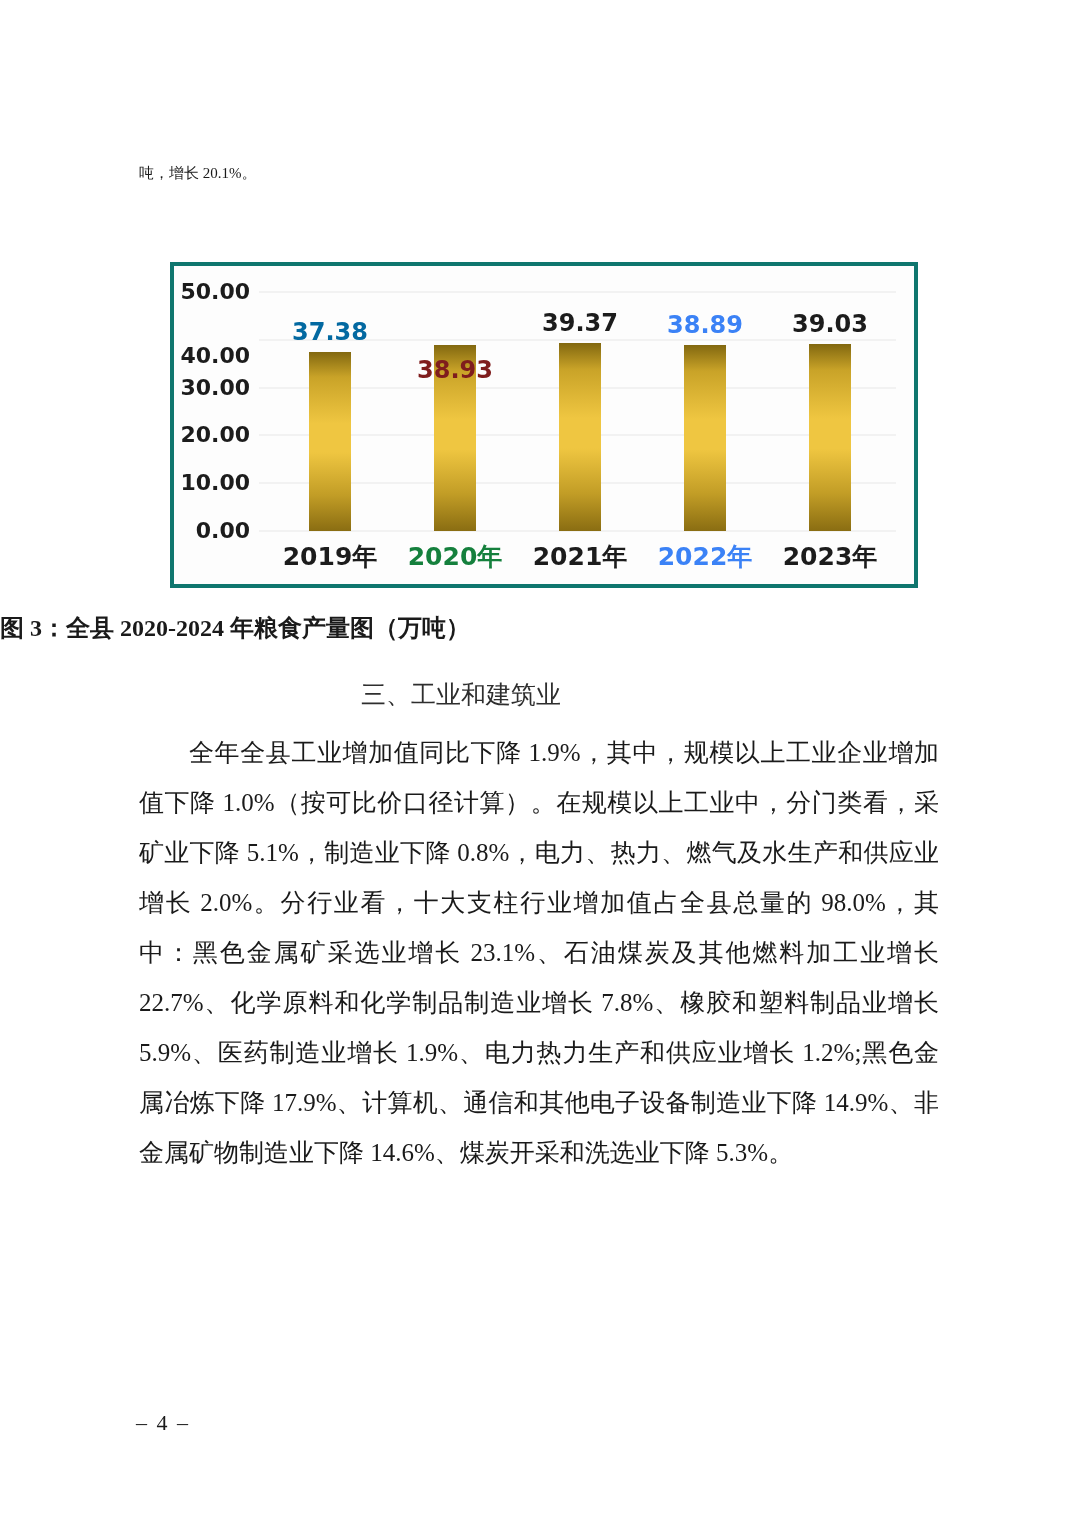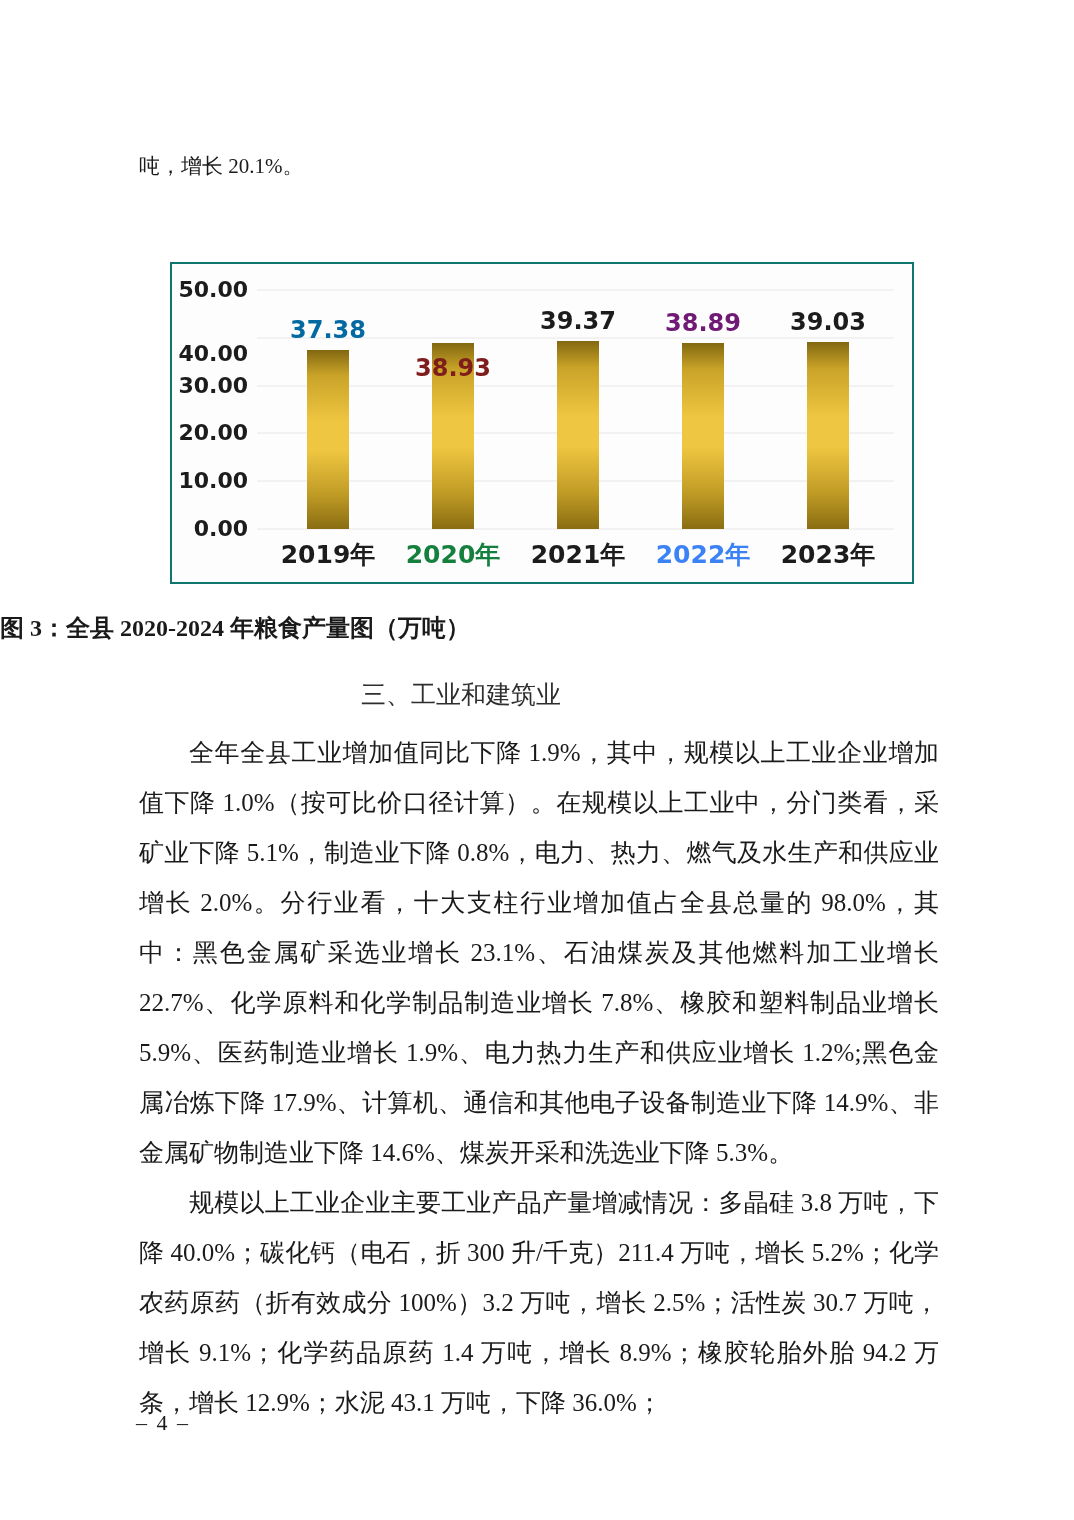--- a/index.html
+++ b/index.html
@@ -8,34 +8,34 @@
     width: 1074px;
     height: 1520px;
     background: #ffffff;
     font-family: "Liberation Serif", "DejaVu Serif", serif;
     color: #1a1a1a;
     overflow: hidden;
   }
   .top-line {
     position: absolute;
     left: 139px;
-    top: 151px;
-    font-size: 21px;
+    top: 158px;
+    font-size: 15px;
     line-height: 30px;
     white-space: nowrap;
   }
   
   .chart-figure {
     position: absolute;
     left: 170px;
     top: 262px;
     width: 740px;
     height: 318px;
     background: #fdfdfd;
-    border: 2px solid #0f766e;
+    border: 4px solid #0f766e;
     font-family: "DejaVu Sans", "Liberation Sans", sans-serif;
   }
   .gridline {
     position: absolute;
     left: 85px;
     width: 637px;
     height: 2px;
     background: #f2f2f2;
   }
   .y-tick {
@@ -139,31 +139,30 @@
       <div class="bar" style="left: 135px; top: 86.3236px; height: 178.676px; background: linear-gradient(rgb(130, 104, 16) 0%, rgb(201, 163, 40) 14%, rgb(239, 198, 65) 40%, rgb(239, 198, 65) 56%, rgb(194, 157, 38) 80%, rgb(138, 109, 18) 100%);"></div>
       <div class="bar-value" style="left: 94px; top: 53.3236px; color: #0369a1;">37.38</div>
       <div class="x-tick" style="left: 91px; color: rgb(28, 28, 28);">2019年</div>
       <div class="bar" style="left: 260px; top: 78.9146px; height: 186.085px; background: linear-gradient(rgb(130, 104, 16) 0%, rgb(201, 163, 40) 14%, rgb(239, 198, 65) 40%, rgb(239, 198, 65) 56%, rgb(194, 157, 38) 80%, rgb(138, 109, 18) 100%);"></div>
       <div class="bar-value" style="left: 219px; top: 59px; color: #7f1d1d; margin-top: 32px;">38.93</div>
       <div class="x-tick" style="left: 216px; color: #15803d;">2020年</div>
       <div class="bar" style="left: 385px; top: 76.8114px; height: 188.189px; background: linear-gradient(rgb(130, 104, 16) 0%, rgb(201, 163, 40) 14%, rgb(239, 198, 65) 40%, rgb(239, 198, 65) 56%, rgb(194, 157, 38) 80%, rgb(138, 109, 18) 100%);"></div>
       <div class="bar-value" style="left: 344px; top: 43.8114px; color: rgb(28, 28, 28);">39.37</div>
       <div class="x-tick" style="left: 341px; color: rgb(28, 28, 28);">2021年</div>
       <div class="bar" style="left: 510px; top: 79.1058px; height: 185.894px; background: linear-gradient(rgb(130, 104, 16) 0%, rgb(201, 163, 40) 14%, rgb(239, 198, 65) 40%, rgb(239, 198, 65) 56%, rgb(194, 157, 38) 80%, rgb(138, 109, 18) 100%);"></div>
-      <div class="bar-value" style="left: 469px; top: 46.1058px; color: #701a75;">38.89</div>
+      <div class="bar-value" style="left: 469px; top: 46.1058px; color: #3b82f6;">38.89</div>
       <div class="x-tick" style="left: 466px; color: #3b82f6;">2022年</div>
       <div class="bar" style="left: 635px; top: 78.4366px; height: 186.563px; background: linear-gradient(rgb(130, 104, 16) 0%, rgb(201, 163, 40) 14%, rgb(239, 198, 65) 40%, rgb(239, 198, 65) 56%, rgb(194, 157, 38) 80%, rgb(138, 109, 18) 100%);"></div>
       <div class="bar-value" style="left: 594px; top: 45.4366px; color: rgb(28, 28, 28);">39.03</div>
       <div class="x-tick" style="left: 591px; color: rgb(28, 28, 28);">2023年</div>
     </div>
 
   <div class="figure-caption">图 3：全县 2020-2024 年粮食产量图（万吨）</div>
 
   <div class="section-heading">三、工业和建筑业</div>
 
   <div class="body-text">
     <p>全年全县工业增加值同比下降 1.9%，其中，规模以上工业企业增加值下降 1.0%（按可比价口径计算）。在规模以上工业中，分门类看，采矿业下降 5.1%，制造业下降 0.8%，电力、热力、燃气及水生产和供应业增长 2.0%。分行业看，十大支柱行业增加值占全县总量的 98.0%，其中：黑色金属矿采选业增长 23.1%、石油煤炭及其他燃料加工业增长 22.7%、化学原料和化学制品制造业增长 7.8%、橡胶和塑料制品业增长 5.9%、医药制造业增长 1.9%、电力热力生产和供应业增长 1.2%;黑色金属冶炼下降 17.9%、计算机、通信和其他电子设备制造业下降 14.9%、非金属矿物制造业下降 14.6%、煤炭开采和洗选业下降 5.3%。</p>
-    <p>规模以上工业企业主要工业产品产量增减情况：多晶硅 3.8 万吨，下降 40.0%；碳化钙（电石，折 300 升/千克）211.4 万吨，增长 5.2%；化学农药原药（折有效成分 100%）3.2 万吨，增长 2.5%；活性炭 30.7 万吨，增长 9.1%；化学药品原药 1.4 万吨，增长 8.9%；橡胶轮胎外胎 94.2 万条，增长 12.9%；水泥 43.1 万吨，下降 36.0%；</p>
   </div>
 
   <div class="page-number">– 4 –</div>
 
 </div>
 
 </body></html>

